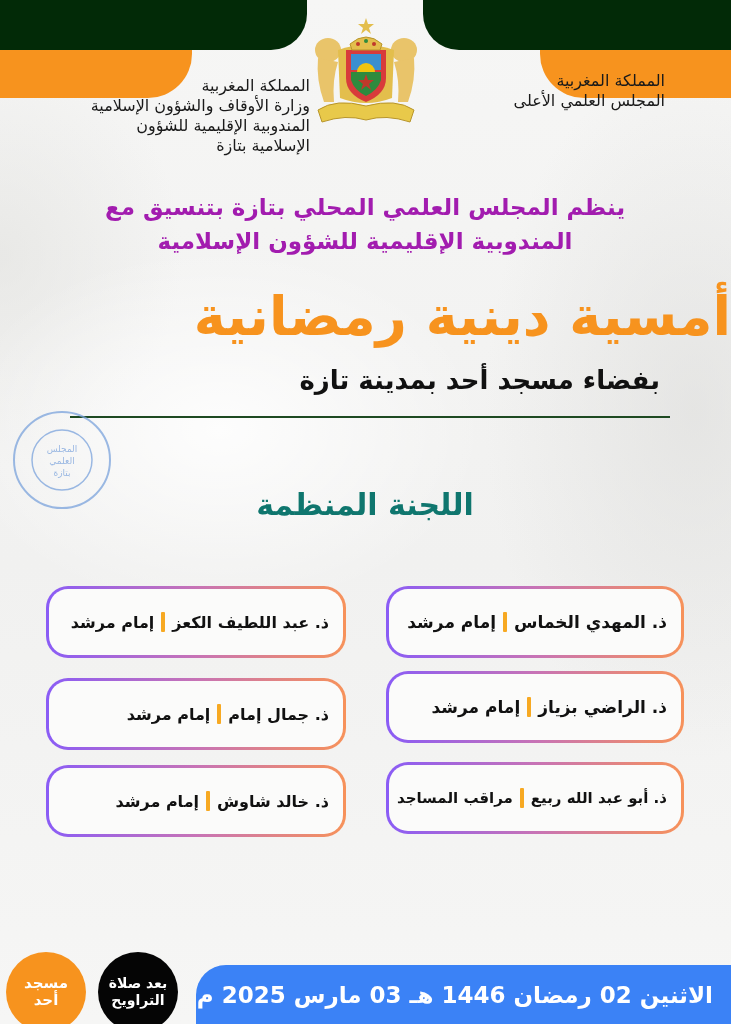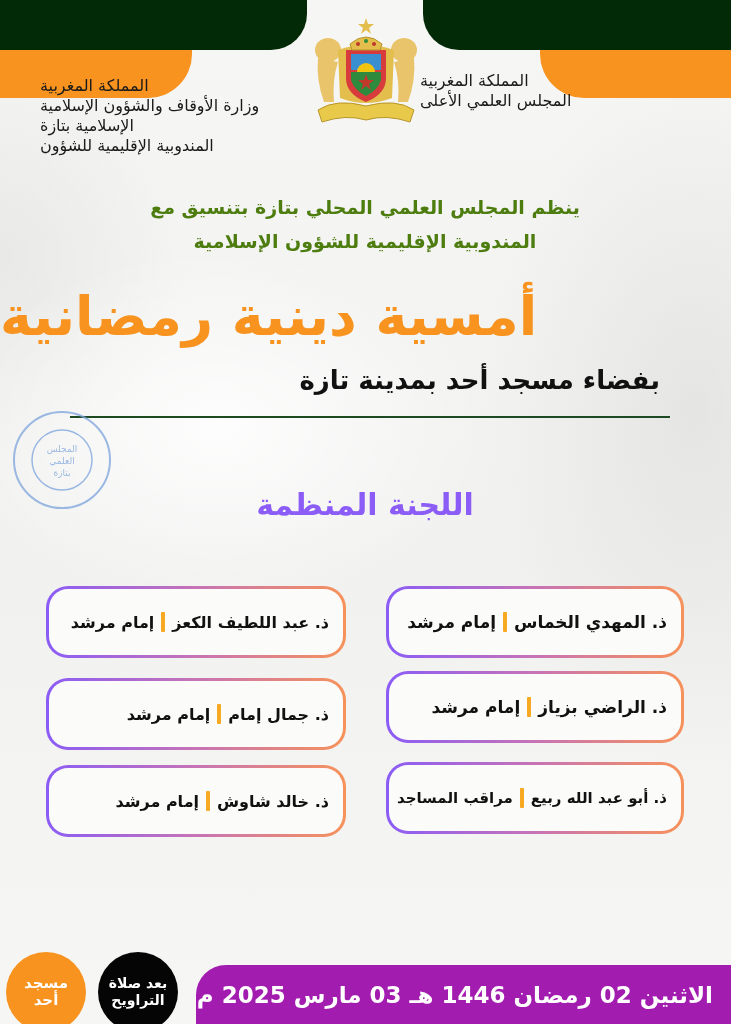--- a/index.html
+++ b/index.html
@@ -23,49 +23,49 @@
   .band { position: absolute; }
   .band-left-orange { left: 0; top: 28px; width: 192px; height: 70px; background: #f7931e; border-bottom-right-radius: 44px; }
   .band-left-green { left: 0; top: 0; width: 307px; height: 50px; background: #022a07; border-bottom-right-radius: 36px; }
   .band-right-orange { right: 0; top: 28px; width: 191px; height: 70px; background: #f7931e; border-bottom-left-radius: 44px; }
   .band-right-green { right: 0; top: 0; width: 308px; height: 50px; background: #022a07; border-bottom-left-radius: 36px; }
 
   
   .coat { position: absolute; left: 306px; top: 10px; width: 120px; height: 120px; }
 
   .header-block {
-    position: absolute; direction: rtl; text-align: left;
+    position: absolute; direction: rtl; text-align: right;
     font-family: "DejaVu Sans", sans-serif; font-size: 16px; line-height: 20px; color: #1a1a1a;
   }
   .header-left { left: 40px; top: 76px; width: 270px; }
   .header-right { left: 420px; top: 71px; width: 245px; }
 
   .intro {
     position: absolute; left: 40px; top: 190px; width: 650px;
     direction: rtl; text-align: center;
-    font-family: "DejaVu Sans", sans-serif; font-weight: bold; font-size: 19px; line-height: 34px; color: #4d7c0f;
+    font-family: "DejaVu Sans", sans-serif; font-weight: bold; font-size: 23px; line-height: 34px; color: #a21caf;
   }
   .title {
     position: absolute; left: 0; top: 282px; width: 731px;
-    direction: rtl; text-align: left;
+    direction: rtl; text-align: right;
     font-family: "DejaVu Sans", sans-serif; font-weight: bold; font-size: 54px; line-height: 70px; color: #f7931e;
   }
   .subtitle {
     position: absolute; left: 60px; top: 360px; width: 600px;
     direction: rtl; text-align: right;
     font-family: "DejaVu Sans", sans-serif; font-weight: bold; font-size: 26px; line-height: 40px; color: #111;
   }
   .divider { position: absolute; left: 70px; top: 416px; width: 600px; height: 2px; background: #1e4a22; }
 
   .stamp { position: absolute; left: 10px; top: 408px; width: 104px; height: 104px; opacity: 0.75; }
 
   .committee-heading {
     position: absolute; left: 200px; top: 480px; width: 330px;
     direction: rtl; text-align: center;
-    font-family: "DejaVu Sans", sans-serif; font-weight: bold; font-size: 30px; line-height: 50px; color: #8b5cf6;
+    font-family: "DejaVu Sans", sans-serif; font-weight: bold; font-size: 30px; line-height: 50px; color: #0f766e;
   }
 
   
   .card {
     position: absolute; width: 298px; height: 72px; border-radius: 22px;
     padding: 3px;
     background: linear-gradient(90deg, #8a5cf6 0%, #c773b6 50%, #f7925a 100%);
   }
   .card-inner {
     width: 100%; height: 100%; border-radius: 19px;
@@ -82,21 +82,21 @@
   .c-r1 { left: 386px; top: 586px; }
   .c-r2 { left: 386px; top: 671px; }
   .c-r3 { left: 386px; top: 762px; }
   .c-l1 { left: 46px; top: 586px; width: 300px; }
   .c-l2 { left: 46px; top: 678px; width: 300px; }
   .c-l3 { left: 46px; top: 765px; width: 300px; }
 
   
   .date-bar {
     position: absolute; left: 196px; top: 965px; width: 535px; height: 59px;
-    background: #a21caf; border-top-left-radius: 30px;
+    background: #3b82f6; border-top-left-radius: 30px;
     display: flex; align-items: center; justify-content: flex-end; padding-right: 18px;
   }
   .date-text {
     direction: rtl; font-family: "DejaVu Sans", sans-serif; font-weight: bold; font-size: 23px; color: #ffffff; white-space: nowrap;
   }
   .circle {
     position: absolute; width: 80px; height: 80px; border-radius: 50%;
     display: flex; align-items: center; justify-content: center; text-align: center;
     direction: rtl; font-family: "DejaVu Sans", sans-serif; font-weight: bold; color: #fff;
     font-size: 14px; line-height: 17px;
@@ -135,22 +135,22 @@
   <path d="M44 34 Q60 20 76 34 L74 40 L46 40 Z" fill="#e3be4c" stroke="#b8952a" stroke-width="1"></path>
   <circle cx="52" cy="34" r="2" fill="#c0392b"></circle>
   <circle cx="60" cy="31" r="2" fill="#2e8b3e"></circle>
   <circle cx="68" cy="34" r="2" fill="#c0392b"></circle>
   <polygon points="60,8 62,14 68,14 63,18 65,24 60,20 55,24 57,18 52,14 58,14" fill="#e3be4c"></polygon>
 </svg>
 
 <div class="header-block header-left">
   <div>المملكة المغربية</div>
   <div>وزارة الأوقاف والشؤون الإسلامية</div>
+  <div>المندوبية الإقليمية للشؤون</div>
   <div>الإسلامية بتازة</div>
-  <div>المندوبية الإقليمية للشؤون</div>
 </div>
 
 <div class="header-block header-right">
   <div>المملكة المغربية</div>
   <div>المجلس العلمي الأعلى</div>
 </div>
 
 <div class="intro">
   <div>ينظم المجلس العلمي المحلي بتازة بتنسيق مع</div>
   <div>المندوبية الإقليمية للشؤون الإسلامية</div>

